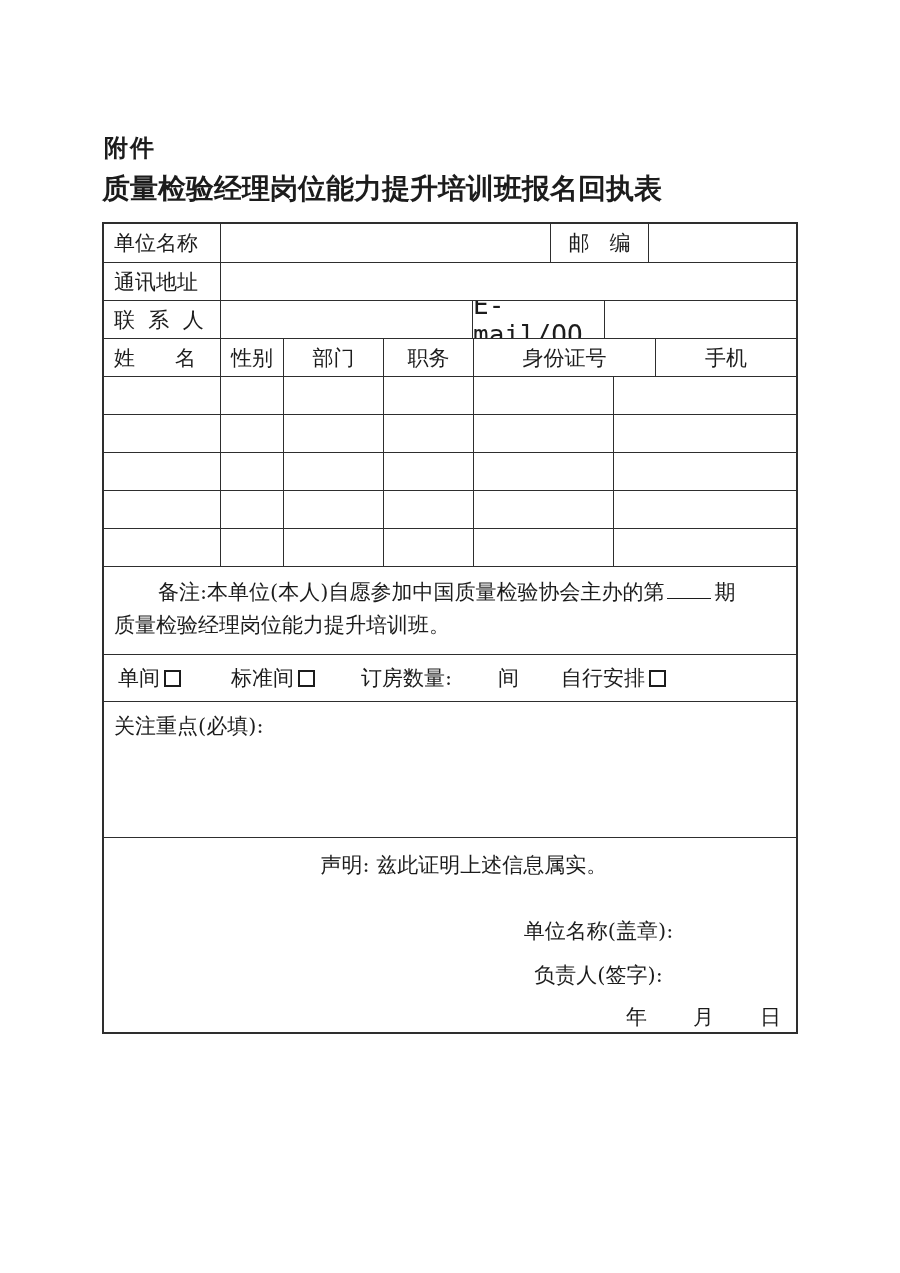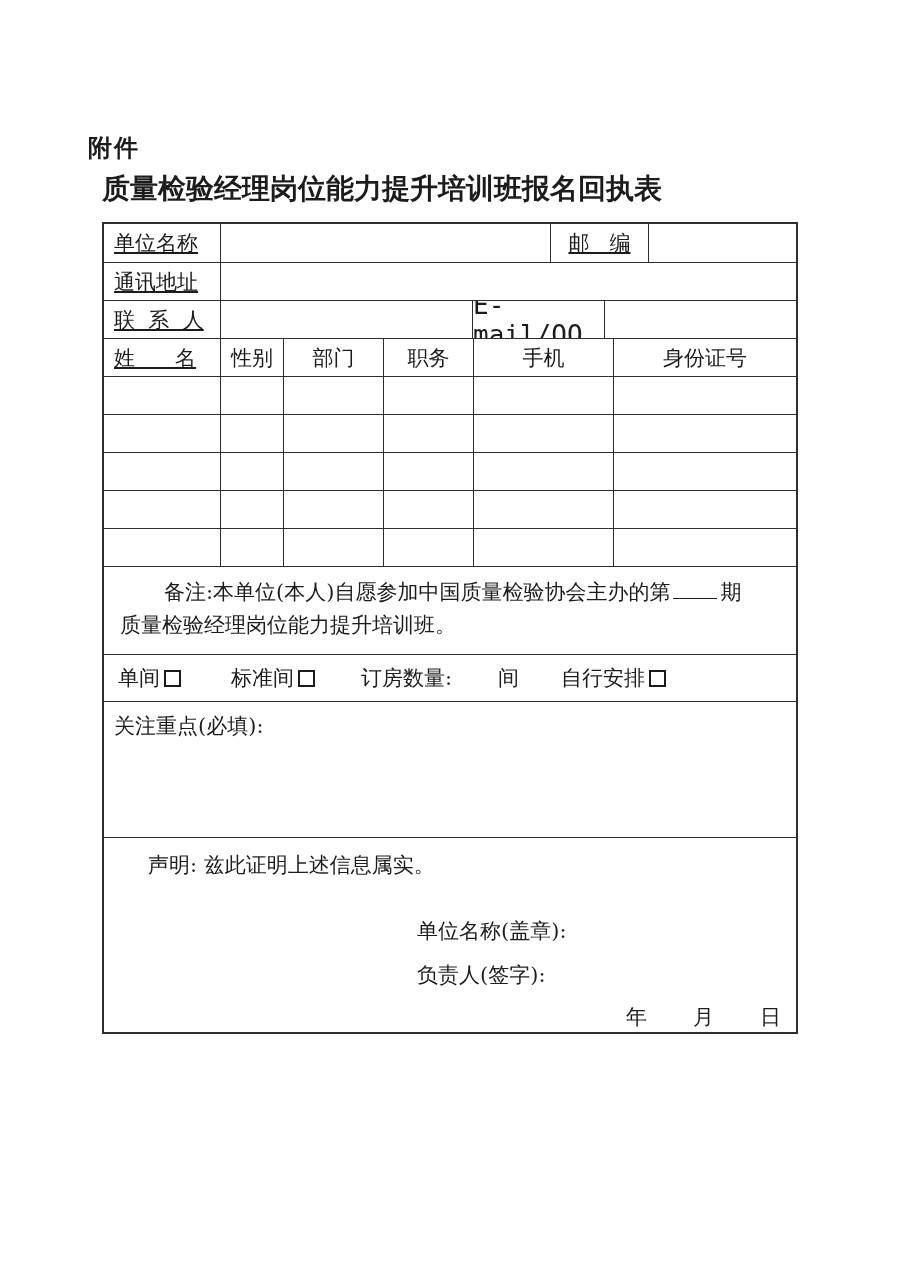--- a/index.html
+++ b/index.html
@@ -11,21 +11,21 @@
   html,body{background:#f4f4f4;}
   .page{
     position:relative;
     width:900px;height:1273px;
     background:var(--paper);
     color:var(--ink);
     font-family:"DejaVu Serif","Liberation Serif",serif;
     overflow:hidden;
   }
   .attachment{
-    position:absolute;left:88px;top:132px;
+    position:absolute;left:104px;top:132px;
     font-family:"Liberation Sans","DejaVu Sans",sans-serif;
     font-weight:bold;font-size:24px;letter-spacing:2px;
   }
   .title{
     position:absolute;left:102px;top:170px;width:696px;
     font-weight:bold;font-size:28px;
     letter-spacing:0px;white-space:nowrap;
   }
   .formtable{
     position:absolute;left:102px;top:222px;width:696px;
@@ -34,55 +34,55 @@
   }
   .row{display:flex;border-bottom:1.5px solid var(--line);}
   .row.last{border-bottom:none;}
   .cell{
     border-right:1.5px solid var(--line);
     display:flex;align-items:center;
     overflow:hidden;
   }
   .cell:last-child{border-right:none;}
   .lbl{padding-left:10px;}
-  .pre{white-space:pre;text-decoration:underline;}
+  .pre{white-space:pre;}
   .ctr{justify-content:center;}
   .blockcell{display:block;}
   .h39{height:39px}.h38{height:38px}.h88{height:88px}
   .h47{height:47px}.h136{height:136px}.h194{height:194px}
   .h-data{height:38px}
   .w1{width:117px;flex:none}
   .w2{width:63px;flex:none}
   .w3{width:100px;flex:none}
   .w4{width:90px;flex:none}
   .w5{width:140px;flex:none}
   .ww330{width:330px;flex:none}
   .ww252{width:252px;flex:none}
   .wz98{width:98px;flex:none}
   .wz132{width:132px;flex:none}
   .flex1{flex:1}
   .mono{font-family:"DejaVu Sans Mono","Liberation Mono",monospace;}
   .emailqq{font-size:26px;}
-  .remark{padding:9px 10px 0 16px;line-height:33px;}
+  .remark{padding:9px 10px 0 10px;line-height:33px;}
   .remark .r1{text-indent:44px;}
   .blank{
     display:inline-block;width:44px;height:3px;
     border-bottom:1.8px solid var(--ink);
     margin:0 3px;vertical-align:baseline;
   }
   .cbx{
     display:inline-block;width:17px;height:17px;
     border:2px solid var(--ink);margin-left:4px;
     flex:none;
   }
   .accom-content{padding-left:14px;}
   .accom-content span.optlabel{white-space:pre;}
   .gap50{margin-left:50px}.gap46{margin-left:46px}.gap42{margin-left:42px}
   .focuscell{padding:10px 10px 0 10px;align-items:flex-start;}
-  .decl{padding:12px 16px 0 0;}
+  .decl{padding:12px 16px 0 0;text-align:center;}
   .decl .d1{margin-left:44px;line-height:30px;}
   .decl .d2{margin-left:313px;margin-top:36px;line-height:30px;}
   .decl .d3{margin-left:313px;margin-top:14px;line-height:30px;}
   .decl .d4{margin-left:522px;margin-top:12px;line-height:30px;display:flex;gap:46px;}
   .footer{
     position:absolute;left:102px;top:1078px;width:700px;
     font-size:21px;
   }
   .f-line1{line-height:30px;}
   .f-line2{margin-top:18px;line-height:30px;}
@@ -117,22 +117,22 @@
       <div class="cell wz132 ctr mono emailqq">E-mail/QQ</div>
       <div class="cell flex1"></div>
     </div>
 
 
     <div class="row h38">
       <div class="cell w1 lbl pre">姓      名</div>
       <div class="cell w2 ctr">性别</div>
       <div class="cell w3 ctr">部门</div>
       <div class="cell w4 ctr">职务</div>
+      <div class="cell flex1 ctr">身份证号</div>
       <div class="cell w5 ctr">手机</div>
-      <div class="cell flex1 ctr">身份证号</div>
     </div>
 
     <div>
         <div class="row h-data">
           <div class="cell w1"></div>
           <div class="cell w2"></div>
           <div class="cell w3"></div>
           <div class="cell w4"></div>
           <div class="cell w5"></div>
           <div class="cell flex1"></div>

